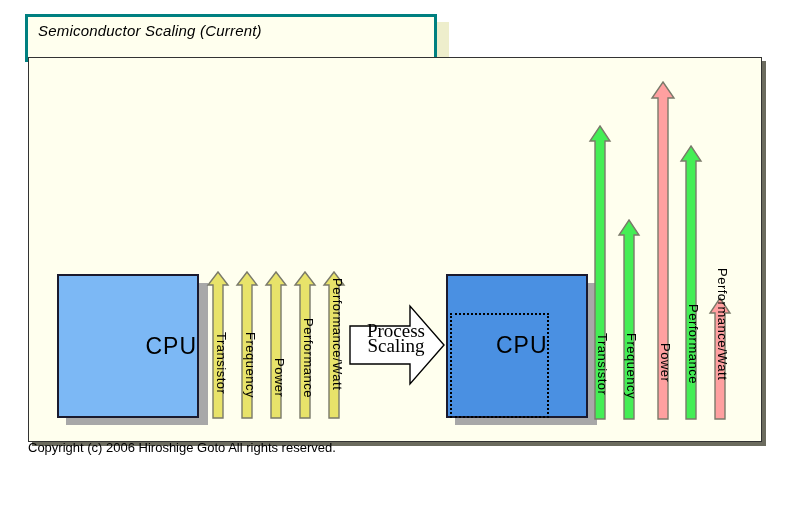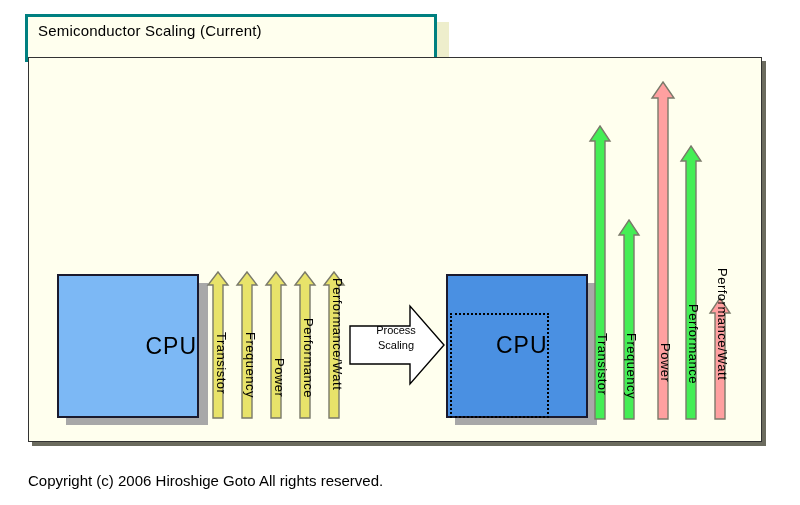--- a/index.html
+++ b/index.html
@@ -6,40 +6,40 @@
   body{width:800px;height:505px;position:relative;overflow:hidden;
        font-family:"Liberation Sans", sans-serif;}
 
   
   #title-shadow{
     position:absolute;left:33px;top:22px;width:416px;height:36px;
     background:#eeeecc;
   }
   #title-box{
     position:absolute;left:25px;top:14px;width:412px;height:48px;
-    background:#ffffee;border:3px solid #008080;box-sizing:border-box;
+    background:#ffffee;border:3px solid #008080;box-sizing:border-box;font-style:italic;
   }
   #title-text{
     position:absolute;left:10px;top:5px;font-size:15px;color:#000000;
     letter-spacing:0.2px;white-space:nowrap;
   }
 
   
   #main-frame{
     position:absolute;left:28px;top:57px;width:734px;height:385px;
     background:#ffffee;border:1px solid #333333;box-sizing:border-box;
   }
   #frame-shadow{
     position:absolute;left:32px;top:61px;width:734px;height:385px;
     background:#6b6b5e;
   }
 
   
   #copyright{
-    position:absolute;left:28px;top:472px;font-size:15px;color:#000;
+    position:absolute;left:28px;top:440px;font-size:13px;color:#000;
     white-space:nowrap;
   }
 
   
   .cpu-shadow{position:absolute;background:#a8a8a8;}
   .cpu-box{position:absolute;border:2px solid #1a1a2e;box-sizing:border-box;
            display:flex;align-items:center;justify-content:flex-end;}
   .cpu-label{font-size:22px;color:#000;letter-spacing:1px;}
 
   #cpu-left-shadow{left:66px;top:283px;width:142px;height:142px;}
@@ -61,21 +61,21 @@
     position:absolute;white-space:nowrap;color:#000;
     transform-origin:0 0;
     writing-mode:vertical-rl;
     font-size:13px;letter-spacing:0.5px;
   }
 
   
   #process-arrow{position:absolute;left:348px;top:304px;}
   #process-arrow-label{
     position:absolute;left:360px;top:323px;width:72px;text-align:center;
-    font-family:Liberation Sans, sans-serif;font-size:11px;color:#000;
+    font-family:Liberation Serif, serif;font-size:19px;color:#000;
     line-height:15px;
   }
 </style>
 </head>
 <body>
 
 <div id="title-shadow"></div>
 <div id="title-box">
   <div id="title-text">Semiconductor Scaling (Current)</div>
 </div>

